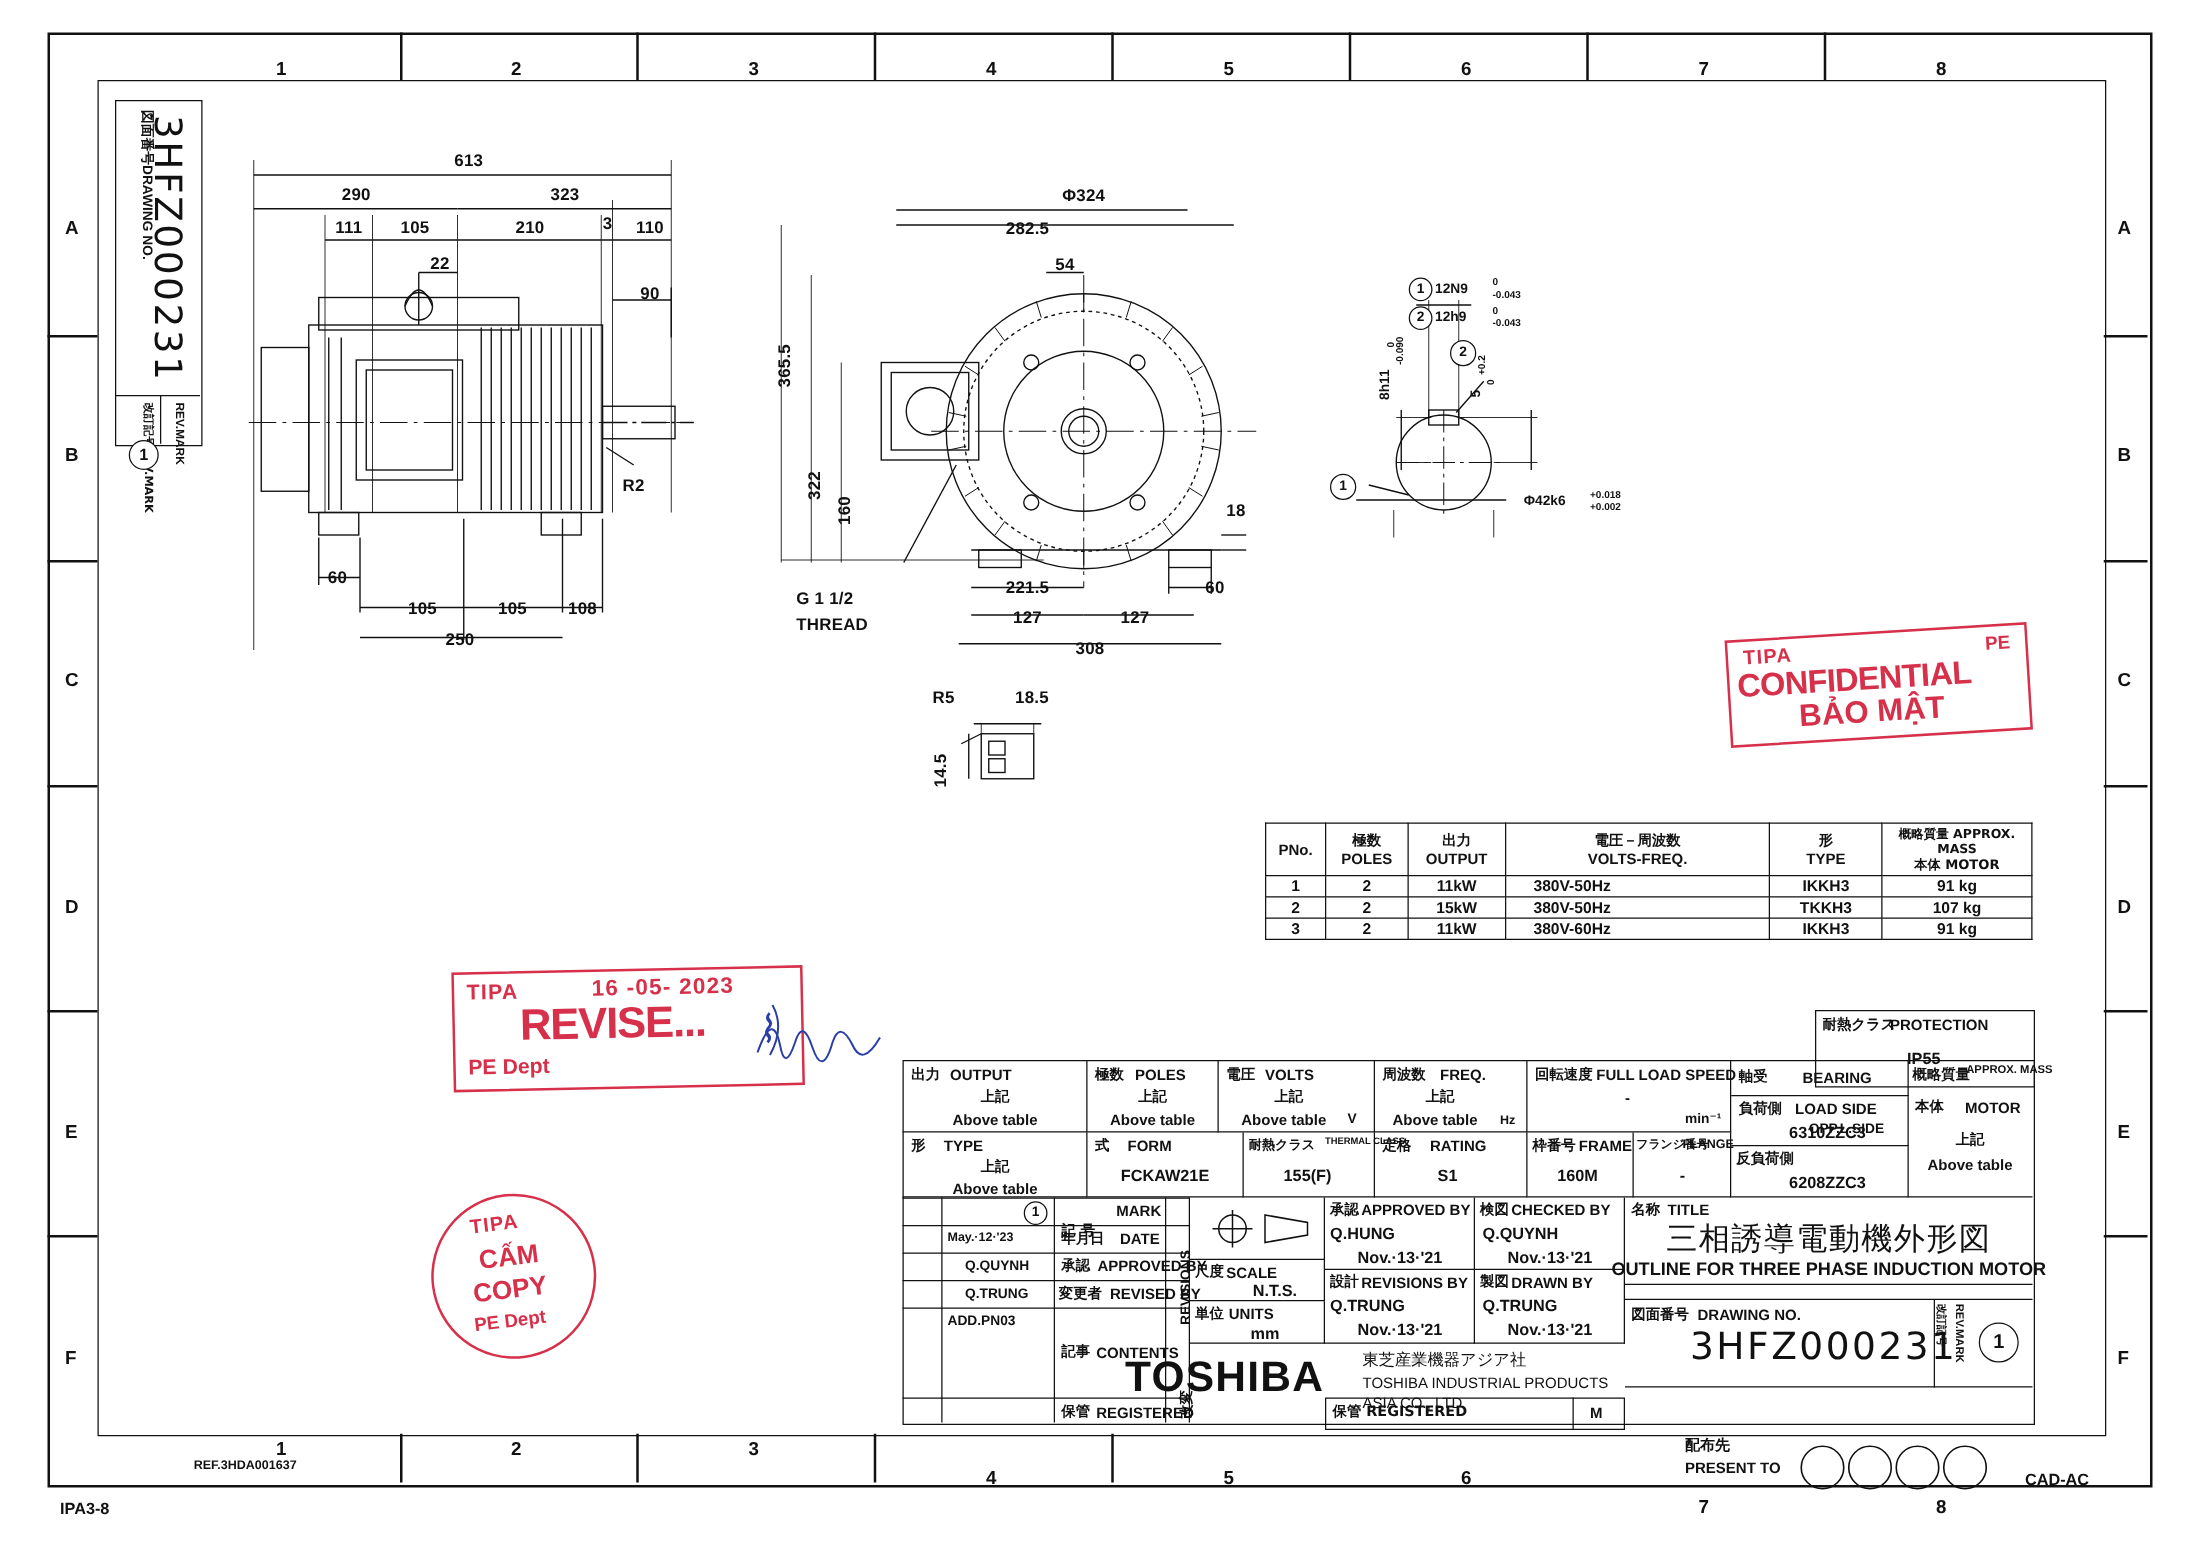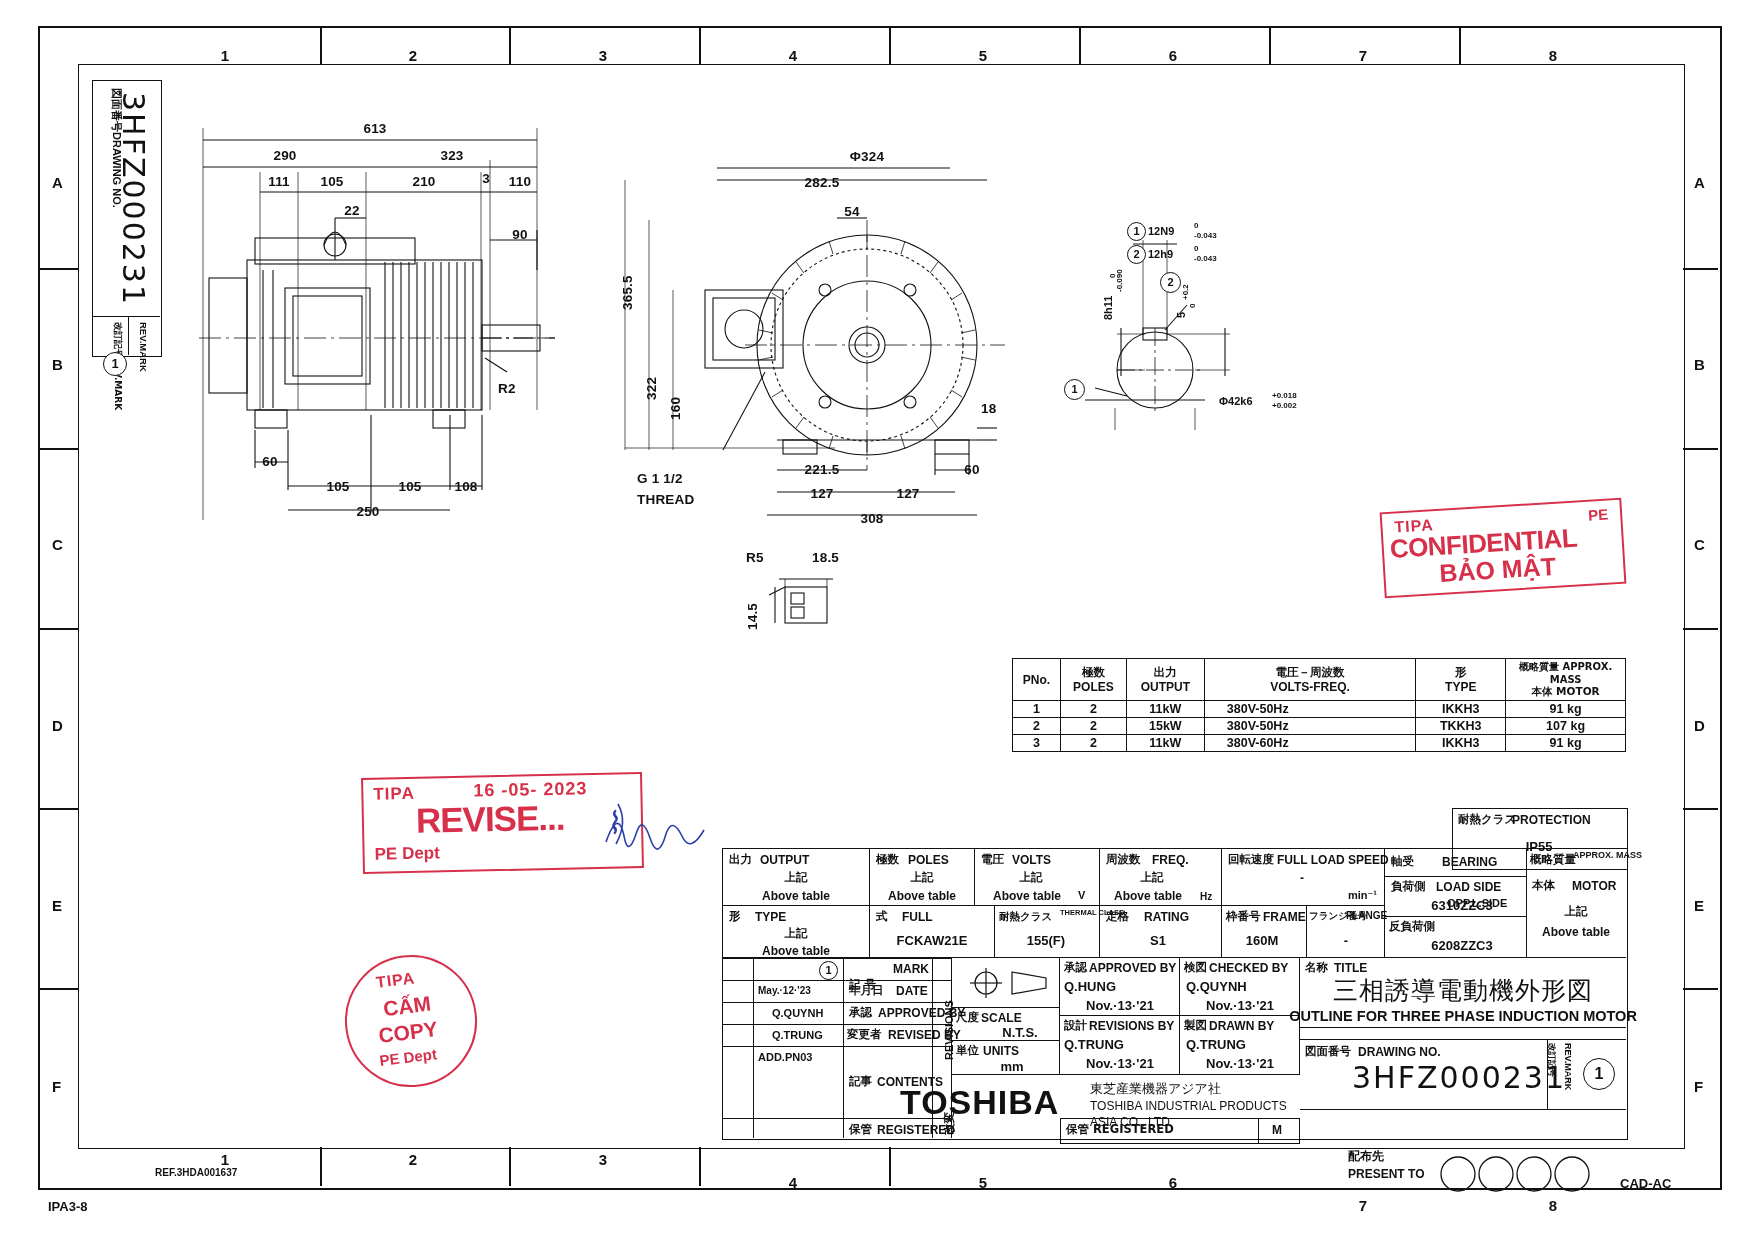--- a/index.html
+++ b/index.html
@@ -474,21 +474,21 @@
 <div class="txt lab-en ctr" style="left:1576px;top:926px;">Above table</div>
 
 <div class="abs" style="left:722px;top:906px;width:148px;height:52px;border-right:1.2px solid #111;border-bottom:1.2px solid #111;box-sizing:border-box;"></div>
 <div class="txt lab-jp jp" style="left:729px;top:911px;">形</div>
 <div class="txt lab-en" style="left:755px;top:911px;">TYPE</div>
 <div class="txt lab-jp jp ctr" style="left:796px;top:928px;">上記</div>
 <div class="txt lab-en ctr" style="left:796px;top:945px;">Above table</div>
 
 <div class="abs" style="left:870px;top:906px;width:125px;height:52px;border-right:1.2px solid #111;border-bottom:1.2px solid #111;box-sizing:border-box;"></div>
 <div class="txt lab-jp jp" style="left:876px;top:911px;">式</div>
-<div class="txt lab-en" style="left:902px;top:911px;">FULL</div>
+<div class="txt lab-en" style="left:902px;top:911px;">FORM</div>
 <div class="txt val ctr" style="left:932px;top:934px;">FCKAW21E</div>
 
 <div class="abs" style="left:995px;top:906px;width:105px;height:52px;border-right:1.2px solid #111;border-bottom:1.2px solid #111;box-sizing:border-box;"></div>
 <div class="txt jp" style="left:999px;top:911px;font-size:10.5px;font-weight:bold;">耐熱クラス</div>
 <div class="txt" style="left:1060px;top:909px;font-size:7.5px;font-weight:bold;width:40px;line-height:1.05;">THERMAL CLASS</div>
 <div class="txt val ctr" style="left:1046px;top:934px;">155(F)</div>
 
 <div class="abs" style="left:1100px;top:906px;width:122px;height:52px;border-right:1.2px solid #111;border-bottom:1.2px solid #111;box-sizing:border-box;"></div>
 <div class="txt lab-jp jp" style="left:1106px;top:911px;">定格</div>
 <div class="txt lab-en" style="left:1144px;top:911px;">RATING</div>

